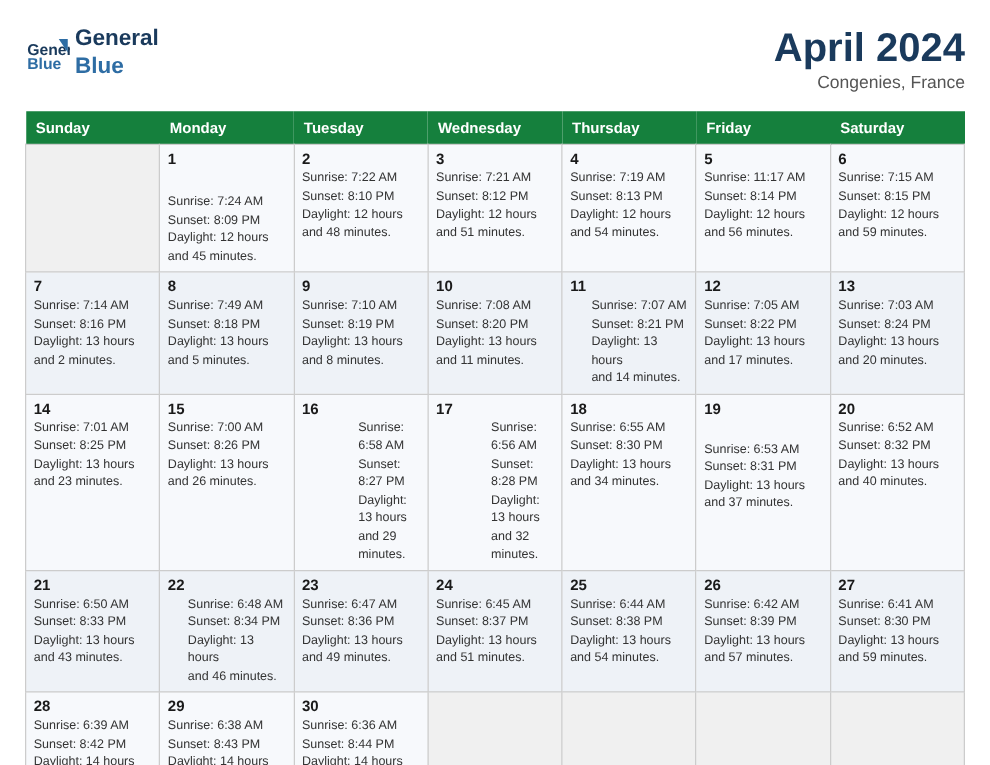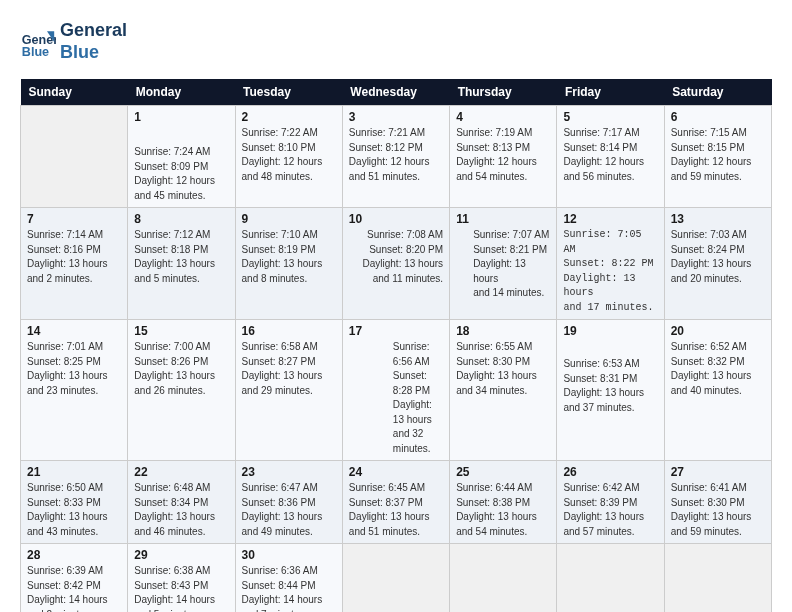--- a/index.html
+++ b/index.html
@@ -42,21 +42,21 @@
     .location {
       font-size: 14px;
       color: #555;
     }
     table {
       width: 100%;
       border-collapse: collapse;
       font-size: 10.5px;
     }
     thead th {
-      background-color: #0f172a;
+      background-color: #15803d;
       color: #fff;
       text-align: left;
       padding: 6px 8px;
       font-size: 12px;
       font-weight: bold;
     }
     tbody td {
       border: 1px solid #ccc;
       vertical-align: top;
       padding: 4px 6px;
@@ -94,20 +94,24 @@
       <text x="2" y="35" font-size="14" font-weight="bold" fill="#2e6da4">Blue</text>
       <polygon points="30,8 38,8 38,20" fill="#2e6da4"></polygon>
     </svg>
     <div>
       <div class="logo-text">
         <span style="color:#1a3a5c;">General</span><br>
         <span style="color:#2e6da4;">Blue</span>
       </div>
     </div>
   </div>
+  <div class="title-block">
+    <div class="month-title">April 2024</div>
+    <div class="location">Congenies, France</div>
+  </div>
 </div>
 
 <table>
   <thead>
     <tr id="header-row">
         <th>Sunday</th>
         <th>Monday</th>
         <th>Tuesday</th>
         <th>Wednesday</th>
         <th>Thursday</th>
@@ -141,21 +145,21 @@
         </td>
         <td>
           <div class="day-num">4</div>
           <div class="day-info" style="white-space: pre-line;">Sunrise: 7:19 AM
 Sunset: 8:13 PM
 Daylight: 12 hours
 and 54 minutes.</div>
         </td>
         <td>
           <div class="day-num">5</div>
-          <div class="day-info" style="white-space: pre-line;">Sunrise: 7:17 AM
+          <div class="day-info" style="white-space: pre-line;">Sunrise: 11:17 AM
 Sunset: 8:14 PM
 Daylight: 12 hours
 and 56 minutes.</div>
         </td>
         <td>
           <div class="day-num">6</div>
           <div class="day-info" style="white-space: pre-line;">Sunrise: 7:15 AM
 Sunset: 8:15 PM
 Daylight: 12 hours
 and 59 minutes.</div>
@@ -164,49 +168,49 @@
       <tr>
         <td>
           <div class="day-num">7</div>
           <div class="day-info" style="white-space: pre-line;">Sunrise: 7:14 AM
 Sunset: 8:16 PM
 Daylight: 13 hours
 and 2 minutes.</div>
         </td>
         <td>
           <div class="day-num">8</div>
-          <div class="day-info" style="white-space: pre-line;">Sunrise: 7:12 AM
+          <div class="day-info" style="white-space: pre-line;">Sunrise: 7:49 AM
 Sunset: 8:18 PM
 Daylight: 13 hours
 and 5 minutes.</div>
         </td>
         <td>
           <div class="day-num">9</div>
           <div class="day-info" style="white-space: pre-line;">Sunrise: 7:10 AM
 Sunset: 8:19 PM
 Daylight: 13 hours
 and 8 minutes.</div>
         </td>
         <td>
           <div class="day-num">10</div>
-          <div class="day-info" style="white-space: pre-line; text-align: right;">Sunrise: 7:08 AM
+          <div class="day-info" style="white-space: pre-line;">Sunrise: 7:08 AM
 Sunset: 8:20 PM
 Daylight: 13 hours
 and 11 minutes.</div>
         </td>
         <td>
           <div class="day-num">11</div>
           <div class="day-info" style="white-space: pre-line; margin-left: 17px;">Sunrise: 7:07 AM
 Sunset: 8:21 PM
 Daylight: 13 hours
 and 14 minutes.</div>
         </td>
         <td>
           <div class="day-num">12</div>
-          <div class="day-info" style="white-space: pre-line; font-family: Liberation Mono, monospace;">Sunrise: 7:05 AM
+          <div class="day-info" style="white-space: pre-line;">Sunrise: 7:05 AM
 Sunset: 8:22 PM
 Daylight: 13 hours
 and 17 minutes.</div>
         </td>
         <td>
           <div class="day-num">13</div>
           <div class="day-info" style="white-space: pre-line;">Sunrise: 7:03 AM
 Sunset: 8:24 PM
 Daylight: 13 hours
 and 20 minutes.</div>
@@ -222,21 +226,21 @@
         </td>
         <td>
           <div class="day-num">15</div>
           <div class="day-info" style="white-space: pre-line;">Sunrise: 7:00 AM
 Sunset: 8:26 PM
 Daylight: 13 hours
 and 26 minutes.</div>
         </td>
         <td>
           <div class="day-num">16</div>
-          <div class="day-info" style="white-space: pre-line;">Sunrise: 6:58 AM
+          <div class="day-info" style="white-space: pre-line; margin-left: 45px;">Sunrise: 6:58 AM
 Sunset: 8:27 PM
 Daylight: 13 hours
 and 29 minutes.</div>
         </td>
         <td>
           <div class="day-num">17</div>
           <div class="day-info" style="white-space: pre-line; margin-left: 44px;">Sunrise: 6:56 AM
 Sunset: 8:28 PM
 Daylight: 13 hours
 and 32 minutes.</div>
@@ -266,21 +270,21 @@
       <tr>
         <td>
           <div class="day-num">21</div>
           <div class="day-info" style="white-space: pre-line;">Sunrise: 6:50 AM
 Sunset: 8:33 PM
 Daylight: 13 hours
 and 43 minutes.</div>
         </td>
         <td>
           <div class="day-num">22</div>
-          <div class="day-info" style="white-space: pre-line;">Sunrise: 6:48 AM
+          <div class="day-info" style="white-space: pre-line; margin-left: 16px;">Sunrise: 6:48 AM
 Sunset: 8:34 PM
 Daylight: 13 hours
 and 46 minutes.</div>
         </td>
         <td>
           <div class="day-num">23</div>
           <div class="day-info" style="white-space: pre-line;">Sunrise: 6:47 AM
 Sunset: 8:36 PM
 Daylight: 13 hours
 and 49 minutes.</div>

